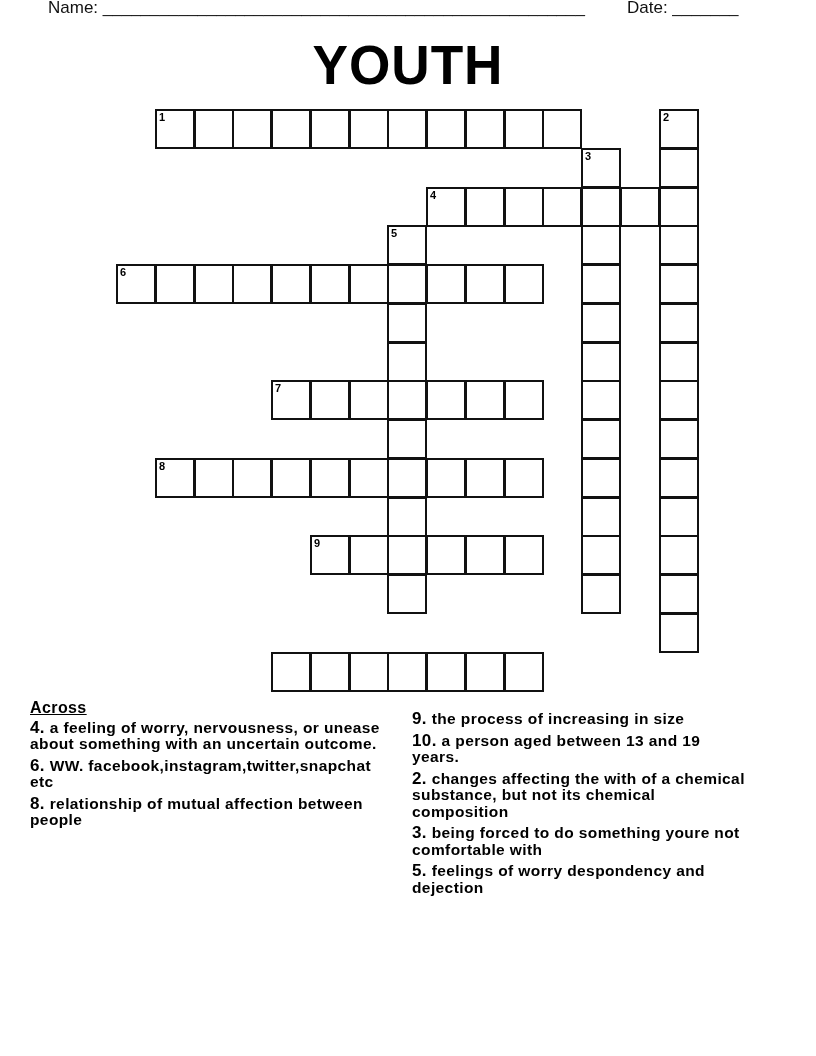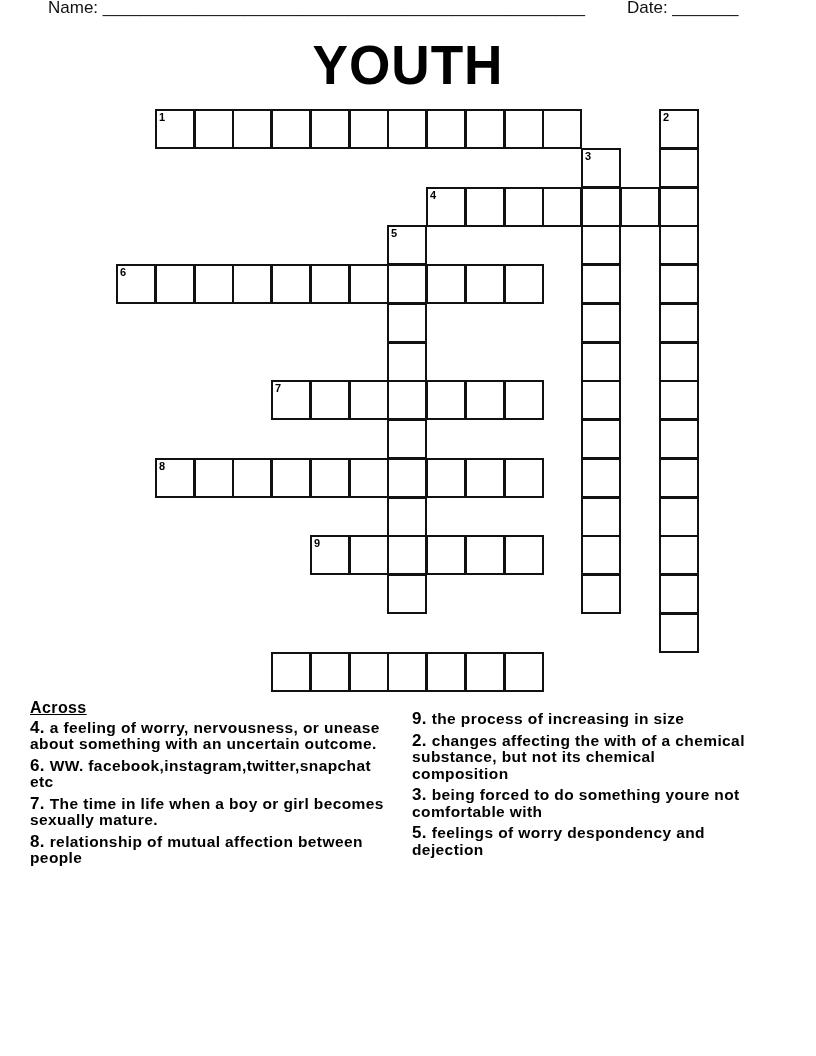--- a/index.html
+++ b/index.html
@@ -136,22 +136,22 @@
     <div class="cell" style="left: 387px; top: 652px;"></div>
     <div class="cell" style="left: 426px; top: 652px;"></div>
     <div class="cell" style="left: 465px; top: 652px;"></div>
     <div class="cell" style="left: 504px; top: 652px;"></div>
   </div>
 
 <div class="clues clues-left">
   <div class="sec">Across</div>
   <div class="clue"><span class="n">4.</span><span> a feeling of worry, nervousness, or unease about something with an uncertain outcome.</span></div>
   <div class="clue"><span class="n">6.</span><span> WW. facebook,instagram,twitter,snapchat etc</span></div>
-  <div class="clue"><span class="n">7.</span><span> The time in life when a boy or girl becomes sexually mature.</span></div>
   <div class="clue"><span class="n">8.</span><span> relationship of mutual affection between people</span></div>
 </div>
 
 <div class="clues clues-right">
   <div class="clue"><span class="n">9.</span><span> the process of increasing in size</span></div>
+  <div class="clue"><span class="n">10.</span><span> a person aged between 13 and 19 years.</span></div>
   <div class="clue"><span class="n">2.</span><span> changes affecting the with of a chemical substance, but not its chemical composition</span></div>
   <div class="clue"><span class="n">3.</span><span> being forced to do something youre not comfortable with</span></div>
   <div class="clue"><span class="n">5.</span><span> feelings of worry despondency and dejection</span></div>
 </div>
 
 </body></html>

